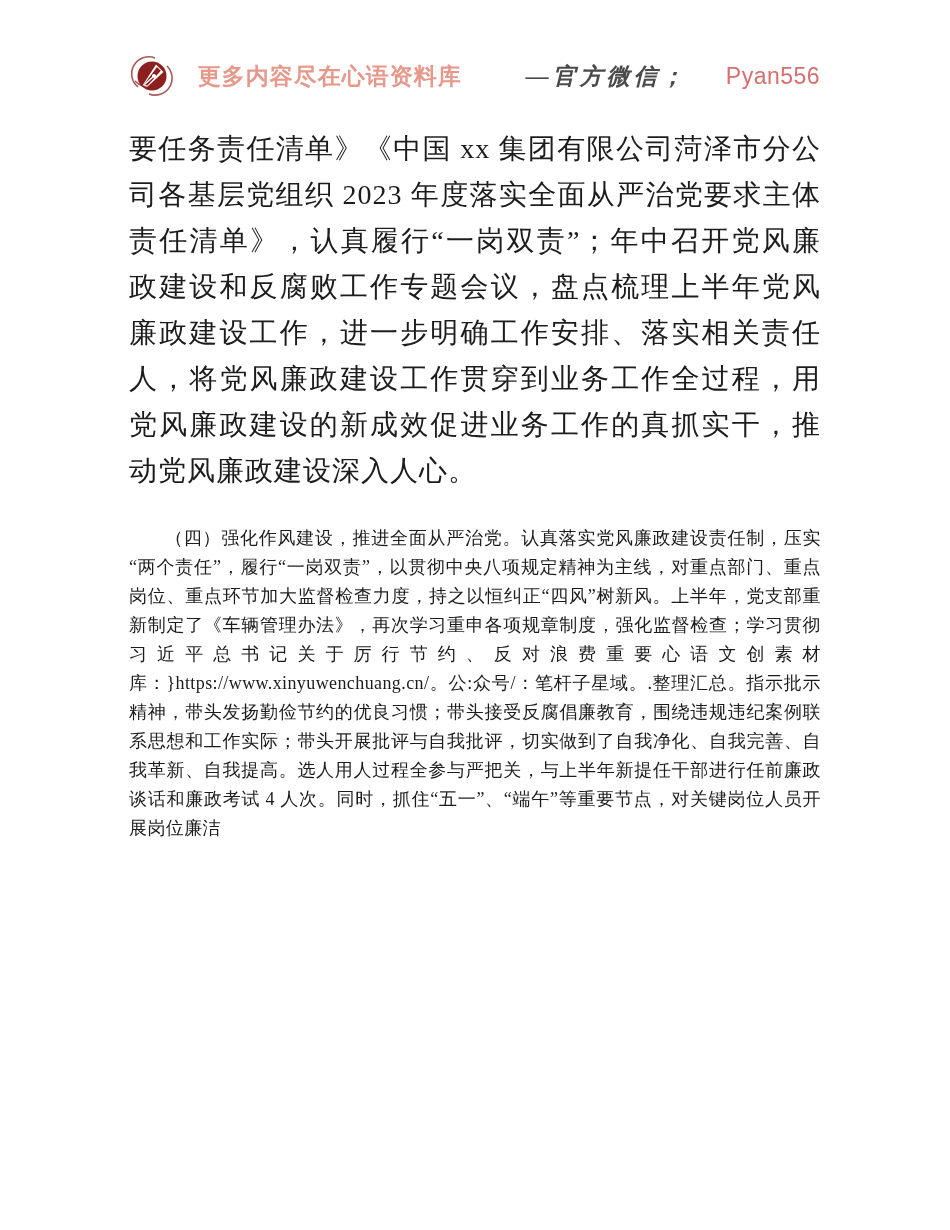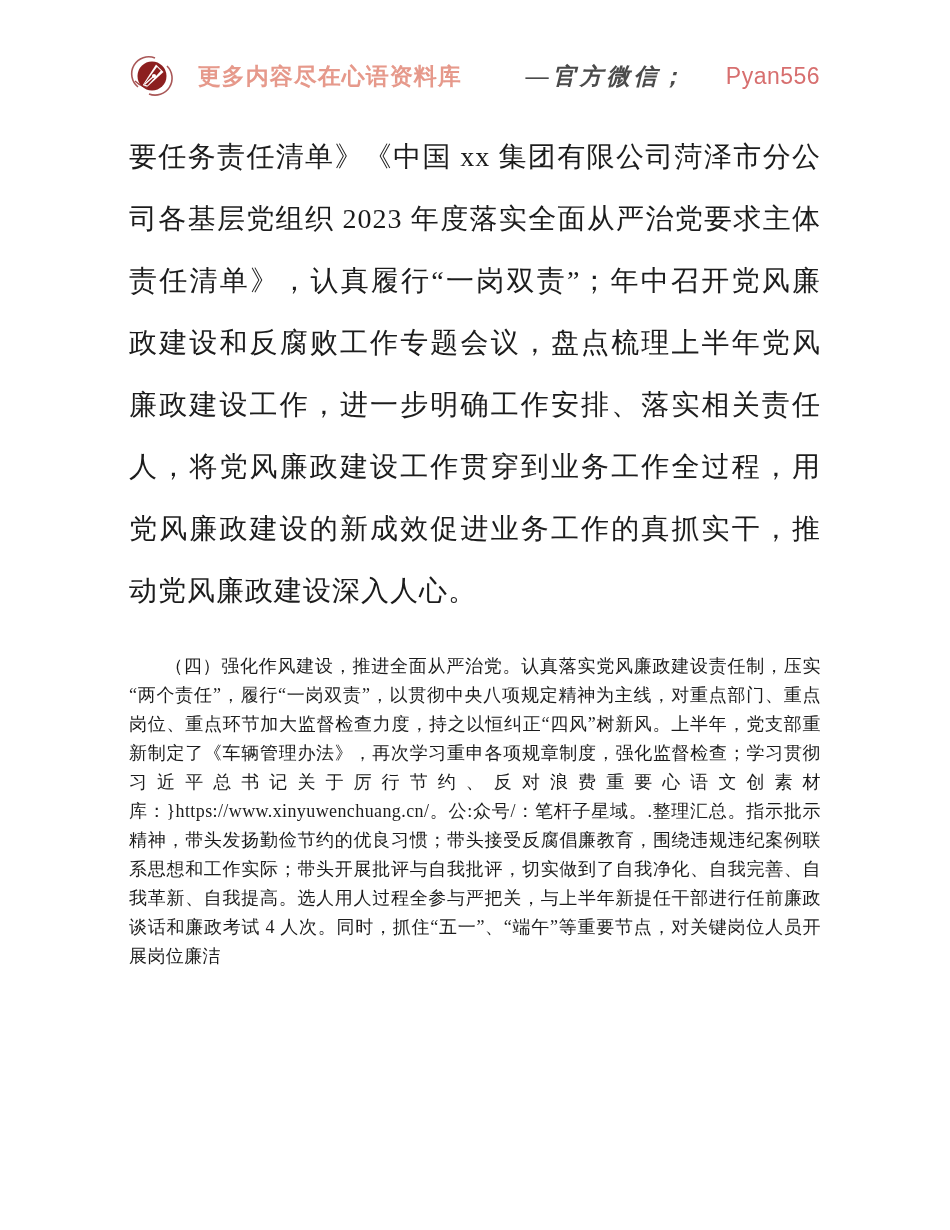--- a/index.html
+++ b/index.html
@@ -59,21 +59,21 @@
   .doc {
     width: 692px;
     margin: 26px auto 0 auto;
   }
   .para {
     text-align: justify;
     text-justify: inter-ideograph;
   }
   .para-large {
     font-size: 28px;
-    line-height: 62px;
+    line-height: 46px;
     letter-spacing: 1px;
     margin-bottom: 22px;
   }
   .para-large.indent { text-indent: 2em; }
   .para-small {
     font-size: 18px;
     line-height: 29px;
     letter-spacing: 0.4px;
     text-indent: 2em;
     margin-top: 30px;

